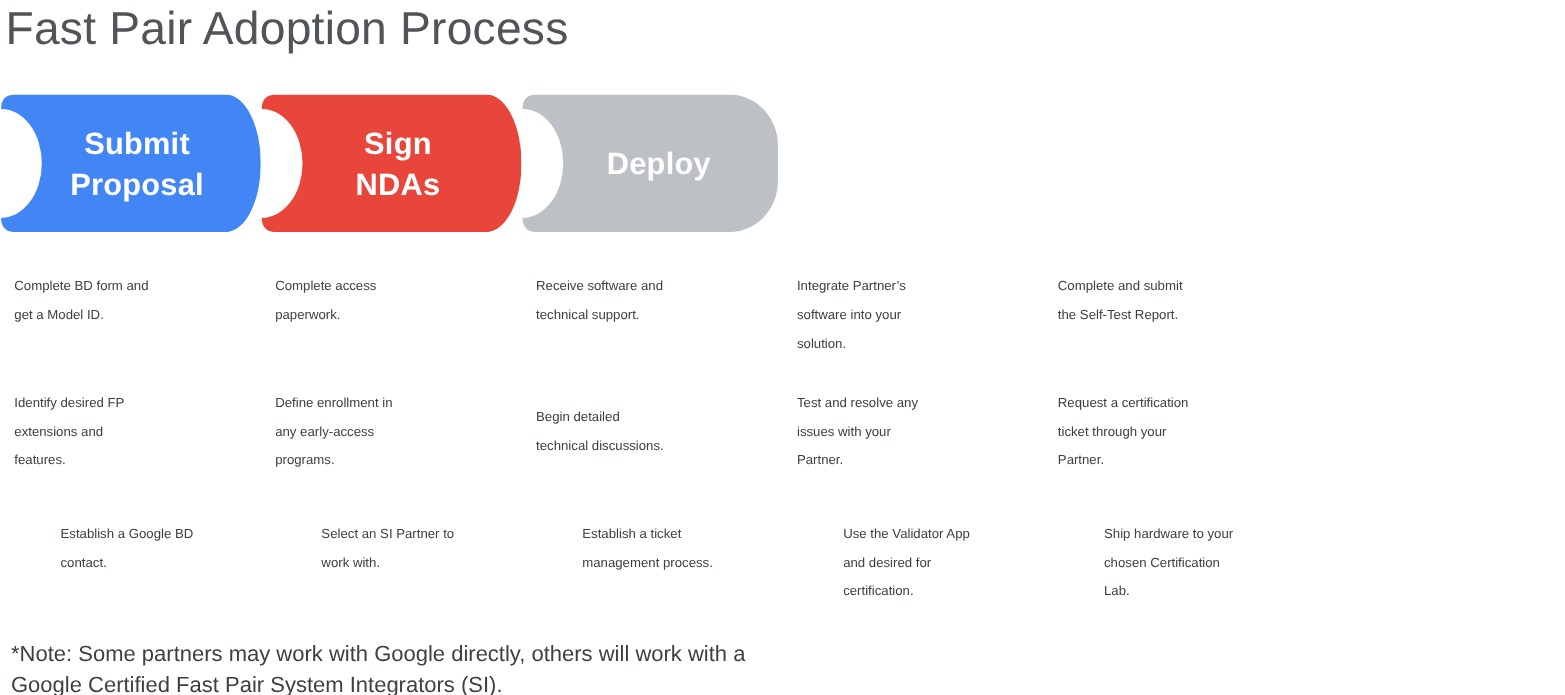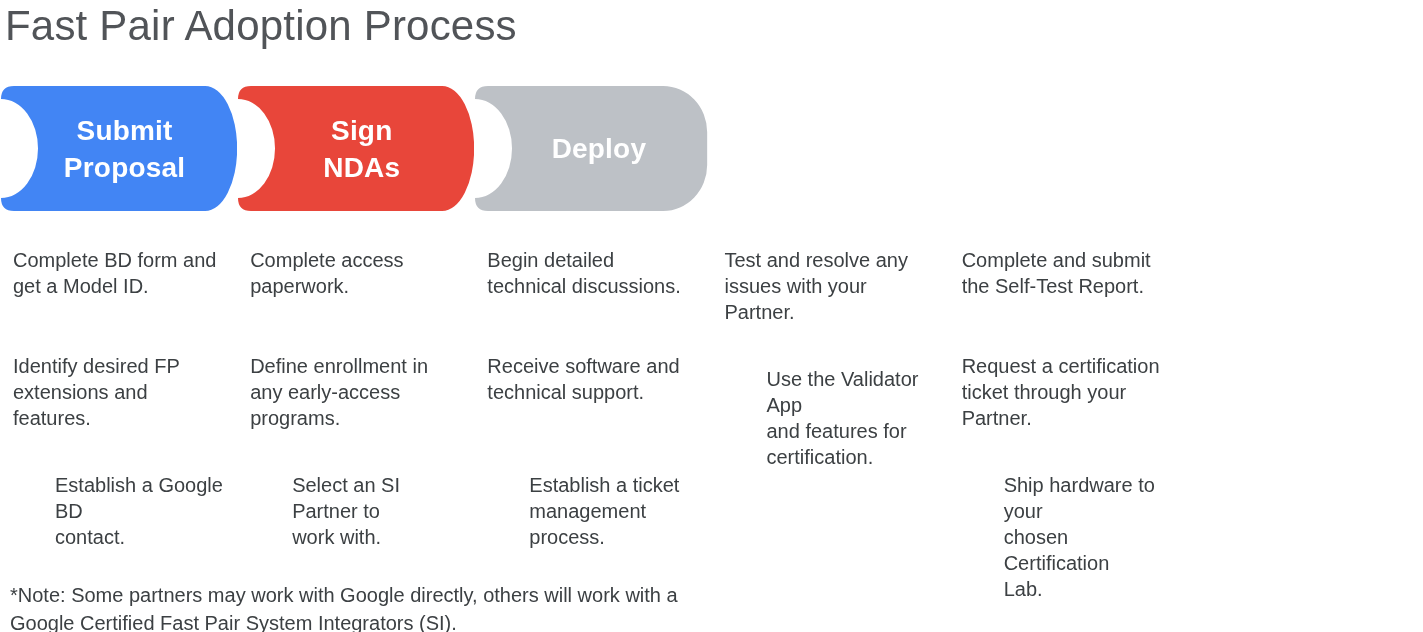--- a/index.html
+++ b/index.html
@@ -38,21 +38,21 @@
   }
 
   .items {
     position: absolute; left: 0; top: 247px;
     width: 1423px;
     display: grid; grid-template-columns: repeat(6, 1fr);
   }
   .item-col { padding: 0 14px 0 13px; box-sizing: border-box; }
   .item {
     color: var(--text, #3C4043);
-    font-size: 20px; line-height: 26px;
+    font-size: 12px; line-height: 26px;
     white-space: pre-line;
   }
   .item.r1 { height: 106px; }
   .item.r2 { height: 119px; }
   .item.r3 { height: 78px; margin-left: 42px; }
 
   .footnote {
     position: absolute; left: 10px; top: 581px;
     color: var(--text, #3C4043);
     font-size: 20px; line-height: 28px;
@@ -112,34 +112,37 @@
       <div class="item r1">Complete access
 paperwork.</div>
       <div class="item r2">Define enrollment in
 any early-access
 programs.</div>
       <div class="item r3">Select an SI Partner to
 work with.</div>
     </div>
 
     <div class="item-col">
+      <div class="item r2">Receive software and
+technical support.</div>
       <div class="item r1">Begin detailed
 technical discussions.</div>
-      <div class="item r2">Receive software and
-technical support.</div>
       <div class="item r3">Establish a ticket
 management process.</div>
     </div>
 
     <div class="item-col">
+      <div class="item r1">Integrate Partner’s
+software into your
+solution.</div>
       <div class="item r2">Test and resolve any
 issues with your
 Partner.</div>
       <div class="item r3">Use the Validator App
-and features for
+and desired for
 certification.</div>
     </div>
 
     <div class="item-col">
       <div class="item r1">Complete and submit
 the Self-Test Report.</div>
       <div class="item r2">Request a certification
 ticket through your
 Partner.</div>
       <div class="item r3">Ship hardware to your

